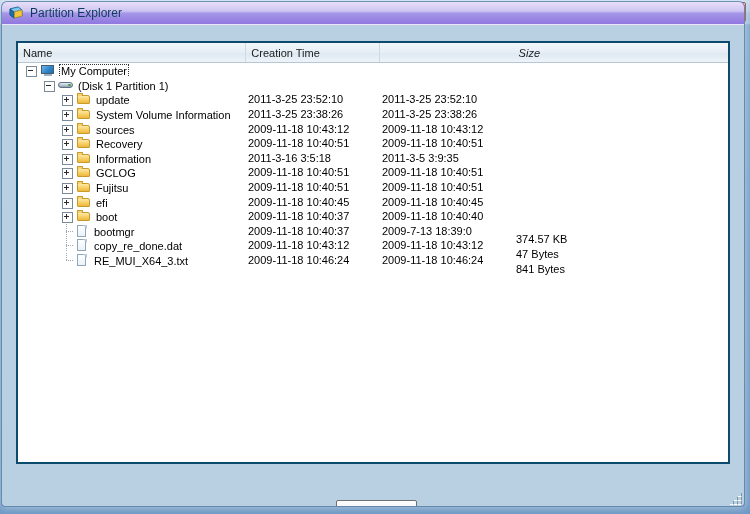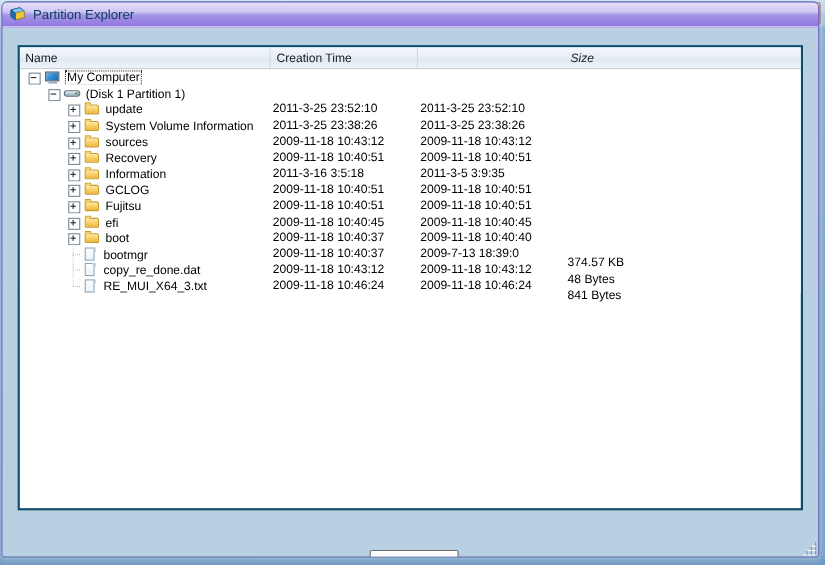--- a/index.html
+++ b/index.html
@@ -508,21 +508,21 @@
           </div>
           <div class="row">
             <div class="cell-name">
               <span class="indent" style="width: 44px;"></span>
               <span class="leafline"></span>
               <span class="ico ico-file"></span>
               <span>copy_re_done.dat</span>
             </div>
             <div class="cell-created"><span>2009-11-18 10:43:12</span></div>
             <div class="cell-modified"><span>2009-11-18 10:43:12</span></div>
-            <div class="cell-size"><span>48 Bytes</span></div>
+            <div class="cell-size"><span>47 Bytes</span></div>
           </div>
           <div class="row">
             <div class="cell-name">
               <span class="indent" style="width: 44px;"></span>
               <span class="leafline last"></span>
               <span class="ico ico-file"></span>
               <span>RE_MUI_X64_3.txt</span>
             </div>
             <div class="cell-created"><span>2009-11-18 10:46:24</span></div>
             <div class="cell-modified"><span>2009-11-18 10:46:24</span></div>

